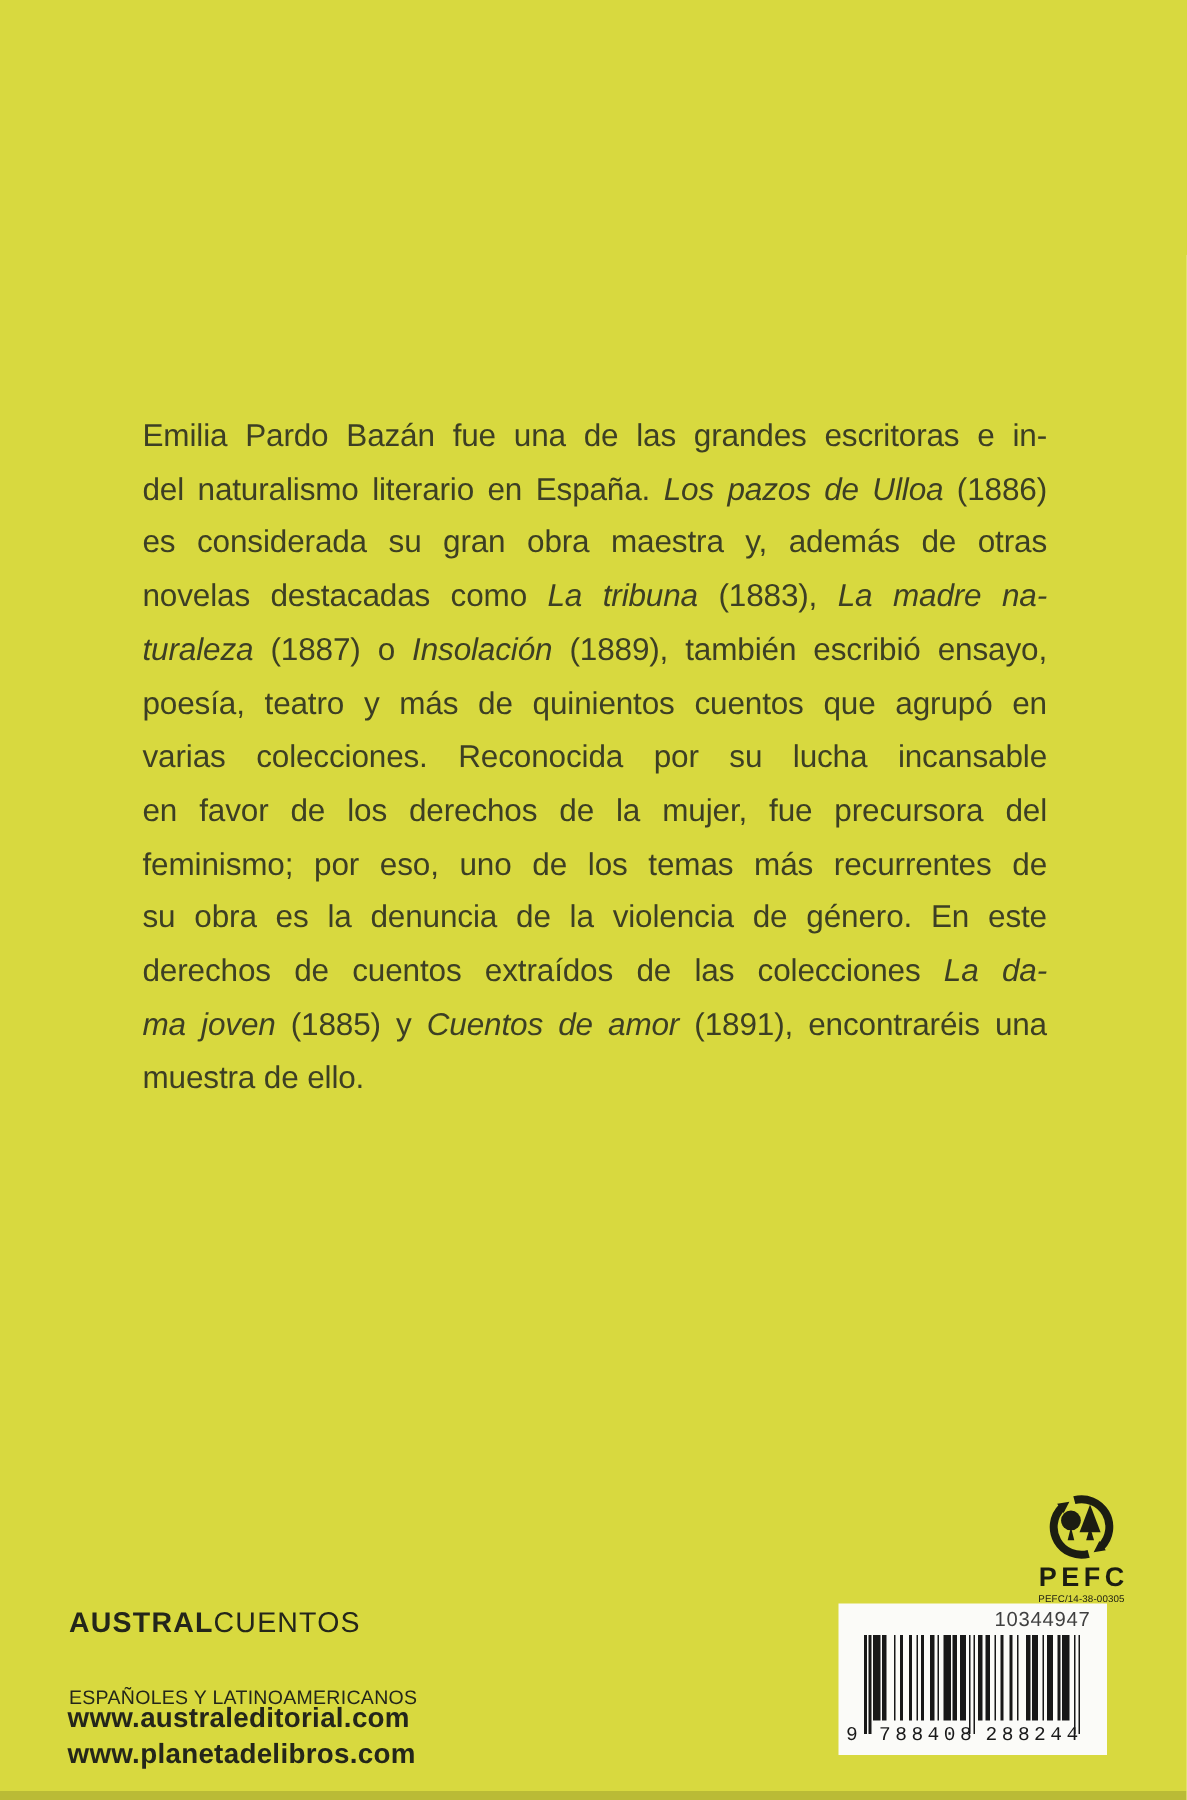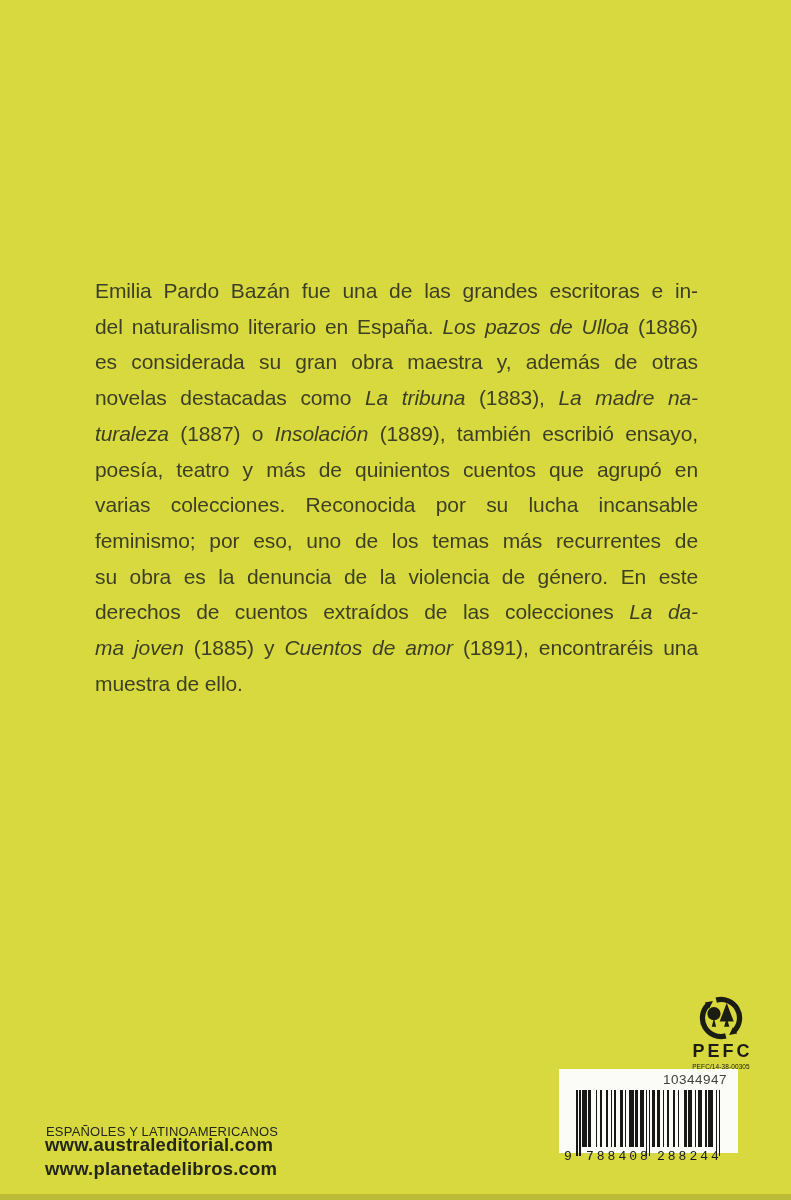--- a/index.html
+++ b/index.html
@@ -29,21 +29,21 @@
   .urls{position:absolute;left:45px;top:1133px;font-size:18.5px;font-weight:700;
     line-height:24px;color:var(--ink-dark);letter-spacing:0.2px;}
 
   
   .pefc{position:absolute;left:686px;top:996px;width:70px;text-align:center;color:#1c1d12;}
   .pefc svg{width:46px;height:44px;display:block;margin:0 auto;}
   .pefc-label{font-size:18px;font-weight:700;letter-spacing:3px;padding-left:3px;margin-top:1px;}
   .pefc-code{font-size:6.5px;letter-spacing:0.1px;margin-top:1px;}
 
   
-  .barcode-panel{position:absolute;left:559px;top:1069px;width:179px;height:84px;
+  .barcode-panel{position:absolute;left:559px;top:1069px;width:179px;height:101px;
     background:#fbfbf8;text-align:right;}
   .bc-top{position:absolute;top:3px;right:11px;font-size:13.5px;letter-spacing:0.5px;color:#3f3f3f;}
   .bars{position:absolute;left:17px;top:21px;width:146px;height:66px;}
   .bar{position:absolute;top:0;background:#181818;}
   .bc-digits{position:absolute;left:0;top:80px;width:100%;height:18px;
     font-family:"Liberation Mono",monospace;font-size:13px;color:#1a1a1a;}
   .d-first{position:absolute;left:5px;}
   .d-g1{position:absolute;left:27px;letter-spacing:3px;}
   .d-g2{position:absolute;left:98px;letter-spacing:3px;}
 
@@ -55,27 +55,31 @@
 <div class="cover">
 
   <div class="synopsis" id="synopsis">
       <div class="line"><span>Emilia Pardo Bazán fue una de las grandes escritoras e in-</span></div>
       <div class="line"><span>del naturalismo literario en España. </span><span class="it">Los pazos de Ulloa</span><span> (1886)</span></div>
       <div class="line"><span>es considerada su gran obra maestra y, además de otras</span></div>
       <div class="line"><span>novelas destacadas como </span><span class="it">La tribuna</span><span> (1883), </span><span class="it">La madre na-</span></div>
       <div class="line"><span class="it">turaleza</span><span> (1887) o </span><span class="it">Insolación</span><span> (1889), también escribió ensayo,</span></div>
       <div class="line"><span>poesía, teatro y más de quinientos cuentos que agrupó en</span></div>
       <div class="line"><span>varias colecciones. Reconocida por su lucha incansable</span></div>
+      <div class="line"><span>en favor de los derechos de la mujer, fue precursora del</span></div>
       <div class="line"><span>feminismo; por eso, uno de los temas más recurrentes de</span></div>
       <div class="line"><span>su obra es la denuncia de la violencia de género. En este</span></div>
       <div class="line"><span>derechos de cuentos extraídos de las colecciones </span><span class="it">La da-</span></div>
       <div class="line"><span class="it">ma joven</span><span> (1885) y </span><span class="it">Cuentos de amor</span><span> (1891), encontraréis una</span></div>
       <div class="line last"><span>muestra de ello.</span></div>
     </div>
 
+  <div class="brand">
+    <span class="brand-bold">AUSTRAL</span><span class="brand-light">CUENTOS</span>
+  </div>
   <div class="brand-sub">ESPAÑOLES Y LATINOAMERICANOS</div>
   <div class="urls" id="urls">
       <div>www.australeditorial.com</div>
       <div>www.planetadelibros.com</div>
     </div>
 
   <div class="pefc">
     <svg viewBox="0 0 100 100">
       <g transform="rotate(-35 50 50)">
         <g stroke="#1c1d12" stroke-width="12" fill="none">

